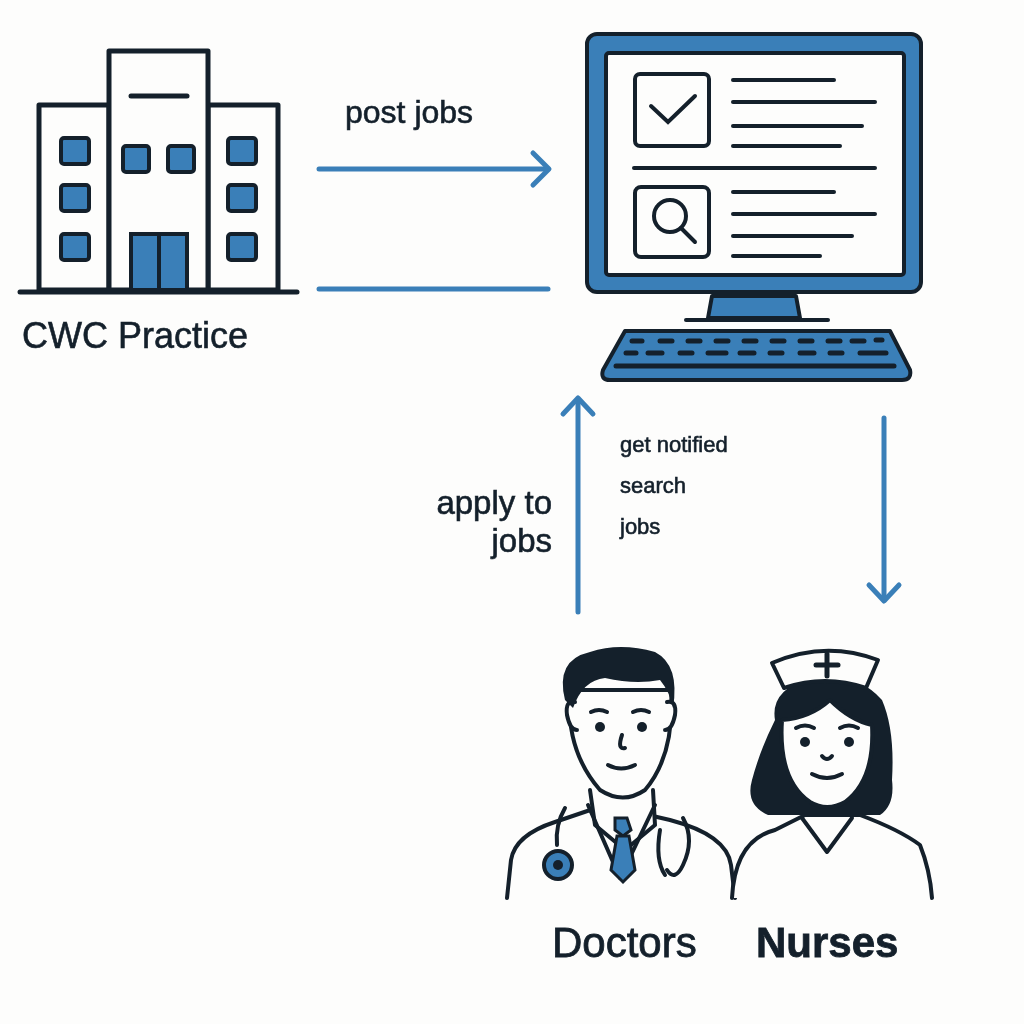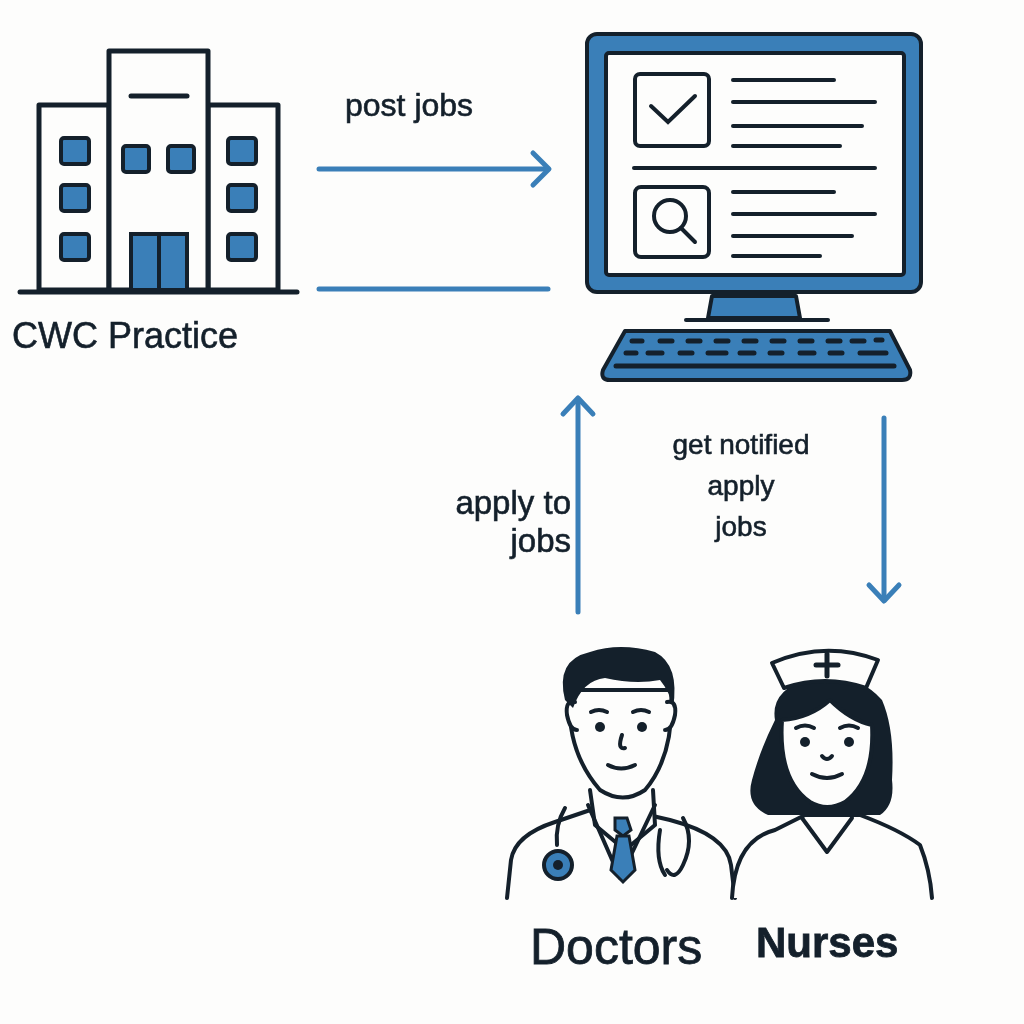--- a/index.html
+++ b/index.html
@@ -26,23 +26,23 @@
     <rect x="61" y="204" width="28" height="26" rx="3"></rect>
     <rect x="228" y="108" width="28" height="26" rx="3"></rect>
     <rect x="228" y="155" width="28" height="26" rx="3"></rect>
     <rect x="228" y="204" width="28" height="26" rx="3"></rect>
     <rect x="123" y="116" width="26" height="26" rx="3"></rect>
     <rect x="168" y="116" width="26" height="26" rx="3"></rect>
     <rect x="131" y="204" width="56" height="56"></rect>
     <line x1="159" y1="206" x2="159" y2="260"></line>
   </g>
 </svg>
-<div class="label" style="left:12px;top:318px;font-size:36px;font-weight:normal;-webkit-text-stroke:0.6px #14202b;">CWC Practice</div>
+<div class="label" style="left:22px;top:318px;font-size:36px;font-weight:normal;-webkit-text-stroke:0.6px #14202b;">CWC Practice</div>
 
-<div class="label" style="left:345px;top:89px;font-size:32px;font-weight:normal;-webkit-text-stroke:0.6px #14202b;">post jobs</div>
+<div class="label" style="left:345px;top:96px;font-size:32px;font-weight:normal;-webkit-text-stroke:0.6px #14202b;">post jobs</div>
 <svg width="1024" height="1024" style="pointer-events:none;">
   <g stroke="#3a7fb8" stroke-width="5" stroke-linecap="round" stroke-linejoin="round" fill="none">
     <line x1="319" y1="169" x2="548" y2="169"></line>
     <polyline points="533,153 549,169 533,185"></polyline>
     <line x1="319" y1="289" x2="548" y2="289"></line>
 
     <line x1="578" y1="612" x2="578" y2="400"></line>
     <polyline points="563,414 578,398 593,414"></polyline>
 
     <line x1="884" y1="418" x2="884" y2="600"></line>
@@ -91,28 +91,28 @@
       <line x1="128" y1="333" x2="146" y2="333"></line>
     <line x1="160" y1="333" x2="174" y2="333"></line>
       <line x1="190" y1="333" x2="202" y2="333"></line>
     <line x1="220" y1="333" x2="234" y2="333"></line>
       <line x1="250" y1="333" x2="262" y2="333"></line>
     <line x1="280" y1="333" x2="306" y2="333"></line>
     <line x1="36" y1="346" x2="314" y2="346"></line>
   </g>
 </svg>
 
-<div class="abs" style="left:411px;top:484px;width:160px;text-align:right;font-size:33px;line-height:38px;-webkit-text-stroke:0.6px #14202b;">
+<div class="abs" style="left:392px;top:484px;width:160px;text-align:right;font-size:33px;line-height:38px;-webkit-text-stroke:0.6px #14202b;">
   <div>apply to</div>
   <div>jobs</div>
 </div>
 
-<div class="abs" style="left:620px;top:424px;width:242px;text-align:center;font-size:28px;line-height:41px;-webkit-text-stroke:0.6px #14202b;">
+<div class="abs" style="left:620px;top:424px;width:242px;text-align:left;font-size:22px;line-height:41px;-webkit-text-stroke:0.6px #14202b;">
   <div>get notified</div>
-  <div>apply</div>
+  <div>search</div>
   <div>jobs</div>
 </div>
 
 <svg width="260" height="280" viewBox="0 0 260 280" style="left:495px;top:630px;">
   <g stroke="#14202b" stroke-width="4" stroke-linecap="round" stroke-linejoin="round" fill="#fdfdfc">
     <path d="M12 268 L16 230 Q20 205 60 192 L110 175 L175 190 Q232 205 236 235 L240 268"></path>
     <path d="M95 160 L100 195 L130 220 L160 195 L158 160"></path>
     <polyline points="93,175 125,248 160,175" fill="none"></polyline>
     <path d="M75 60 Q70 120 105 160 Q128 175 150 160 Q180 125 176 60 Z"></path>
     <path d="M80 72 Q70 70 72 85 Q75 100 82 100"></path>
@@ -151,14 +151,14 @@
   <circle cx="75" cy="112" r="5" fill="#14202b"></circle>
   <circle cx="119" cy="112" r="5" fill="#14202b"></circle>
   <g stroke="#14202b" stroke-width="4" fill="none" stroke-linecap="round">
     <path d="M66 98 Q75 93 84 98"></path>
       <path d="M110 98 Q119 93 128 98"></path>
     <path d="M92 126 Q97 132 102 126"></path>
     <path d="M82 144 Q97 152 112 144"></path>
   </g>
 </svg>
 
-<div class="label" style="left:530px;top:922px;font-size:50px;font-weight:normal;-webkit-text-stroke:0.8px #14202b;">Doctors</div>
+<div class="label" style="left:552px;top:922px;font-size:42px;font-weight:normal;-webkit-text-stroke:0.8px #14202b;">Doctors</div>
 <div class="label" style="left:756px;top:922px;font-size:42px;font-weight:bold;-webkit-text-stroke:0.8px #14202b;">Nurses</div>
 
 </body></html>

